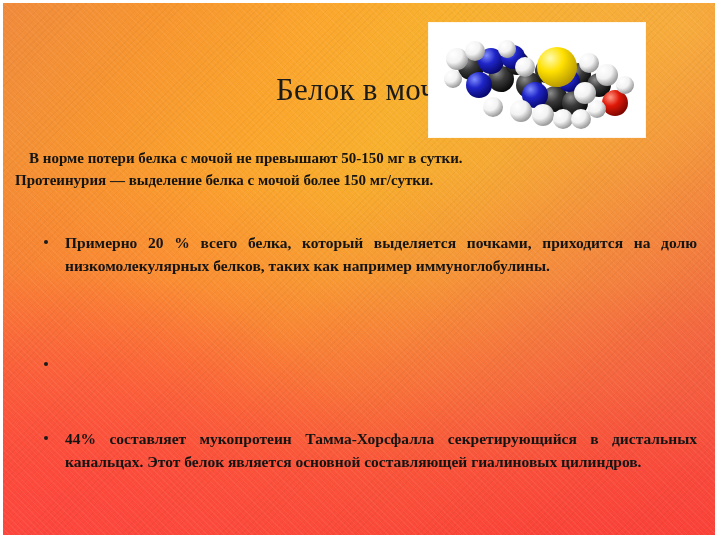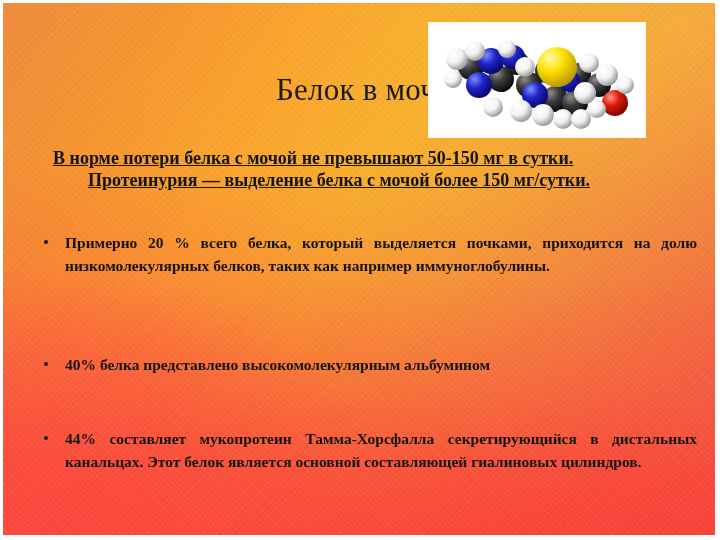--- a/index.html
+++ b/index.html
@@ -98,31 +98,30 @@
     font-size: 31px;
     line-height: 38px;
     color: #1b1b1b;
     letter-spacing: 0.2px;
     white-space: nowrap;
   }
 
   
   .intro {
     position: absolute;
-    left: 36px;
+    left: 12px;
     top: 144px;
     width: 600px;
-    font-size: 18px;
+    font-size: 15px;
     line-height: 22px;
     color: #141414;
     font-weight: 600;
-    text-decoration: underline;
   }
   .intro .l1 { display: block; text-indent: 14px; }
-  .intro .l2 { display: block; text-align: center; }
+  .intro .l2 { display: block; }
 
   .bullets {
     position: absolute;
     left: 36px;
     top: 228px;
     width: 632px;
   }
   .bullet {
     position: relative;
     padding-left: 26px;
@@ -179,21 +178,20 @@
 
       <div class="bullets">
 
         <div class="bullet" id="bullet-1">
           <span class="dot"></span>
           <span class="txt">Примерно 20 % всего белка, который выделяется почками, приходится на долю низкомолекулярных белков, таких как например иммуноглобулины.</span>
         </div>
 
         <div class="bullet" id="bullet-2">
           <span class="dot"></span>
-          <span class="txt">40% белка представлено высокомолекулярным альбумином</span>
         </div>
 
         <div class="bullet" id="bullet-3">
           <span class="dot"></span>
           <span class="txt">44% составляет мукопротеин Тамма-Хорсфалла секретирующийся в дистальных  канальцах. Этот белок является основной составляющей гиалиновых цилиндров.</span>
         </div>
 
       </div>
     </div>
   </div>

